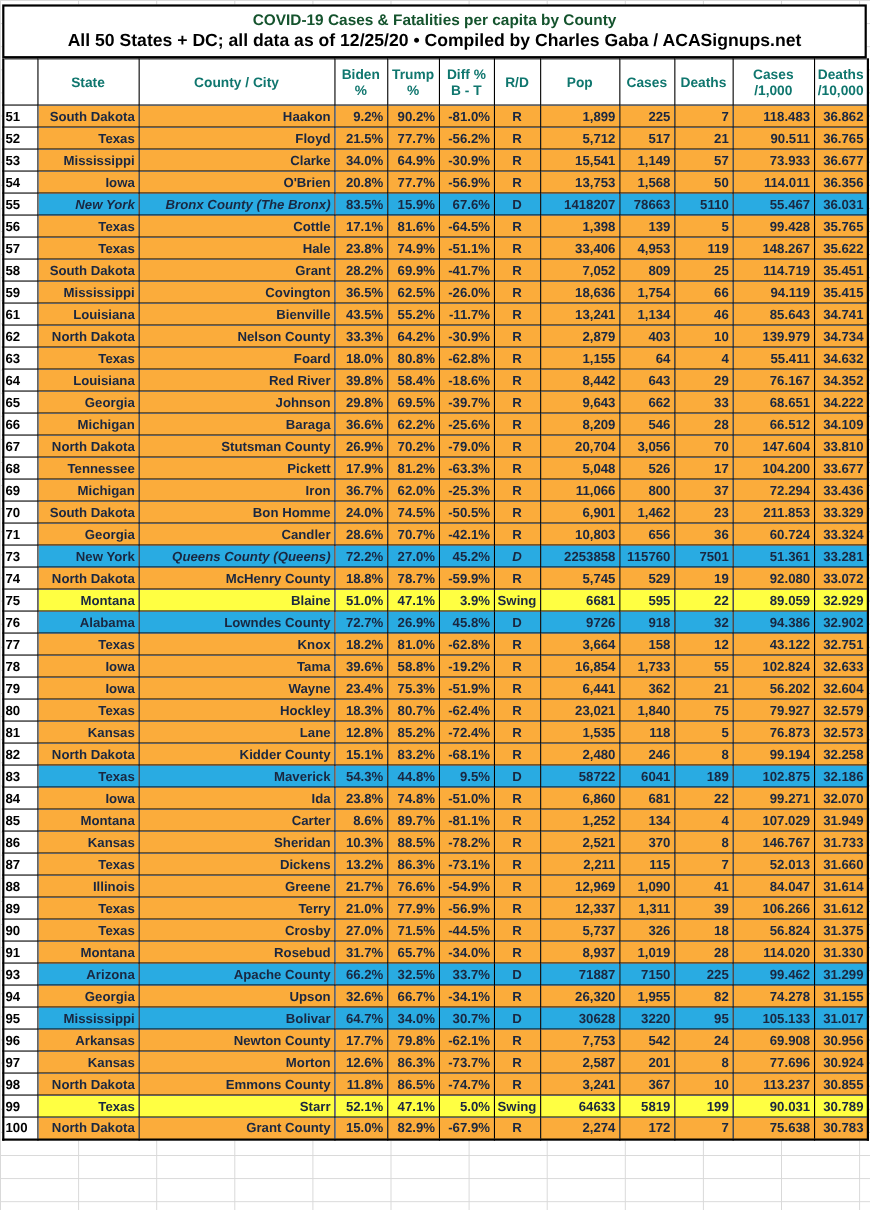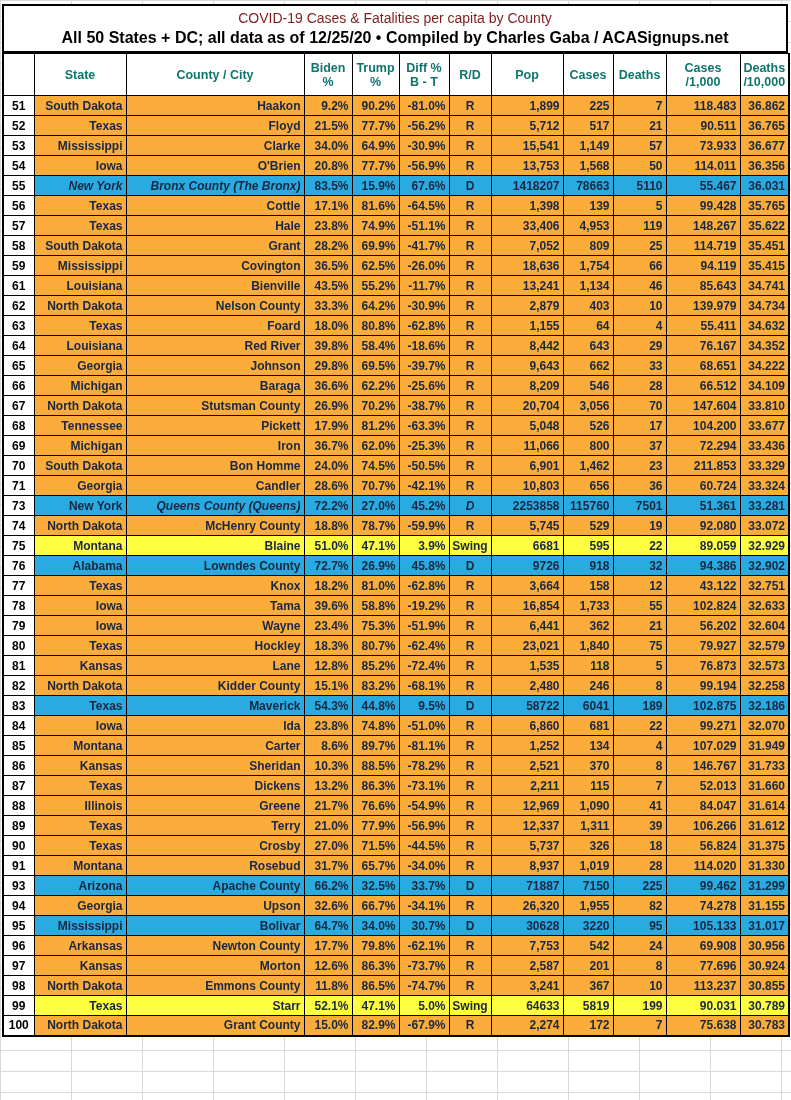--- a/index.html
+++ b/index.html
@@ -2,33 +2,33 @@
 <html style="--orange: #FBAC3B; --blue: #29ABE2; --yellow: #FFFF42; --navy: #1A2740;"><head>
 <meta charset="utf-8">
 <style>
   html,body{margin:0;padding:0;background:#fff;}
   body{width:791px;font-family:"Liberation Sans","DejaVu Sans",sans-serif;}
   .page{width:791px;height:1100px;background:#fff;position:relative;overflow:hidden;
         background-image:linear-gradient(#d9d9d9 1px,transparent 1px),linear-gradient(90deg,#d9d9d9 1px,transparent 1px);
         background-size:71px 21px;}
   .sheet{position:absolute;top:4px;left:2px;width:786px;}
   .title-box{border:2px solid #000;background:#fff;text-align:center;padding:3px 0 4px 0;}
-  .title-box .t1{font-size:14px;font-weight:normal;color:#7f1d1d;line-height:19px;}
+  .title-box .t1{font-size:14px;font-weight:bold;color:#14532d;line-height:19px;}
   .title-box .t2{font-size:16px;font-weight:bold;color:#000;line-height:19px;}
   table{border-collapse:collapse;table-layout:fixed;width:786px;background:#fff;}
   col.c-n{width:31px;} col.c-state{width:92px;} col.c-county{width:178px;}
   col.c-biden{width:48px;} col.c-trump{width:47px;} col.c-diff{width:50px;}
   col.c-rd{width:42px;} col.c-pop{width:72px;} col.c-cases{width:50px;}
   col.c-deaths{width:53px;} col.c-c1k{width:74px;} col.c-d10k{width:49px;}
   th,td{border:1px solid #000;overflow:hidden;white-space:nowrap;}
   thead th{background:#fff;color:#0f766e;font-weight:bold;font-size:12.5px;line-height:14px;
            text-align:center;vertical-align:middle;height:41px;padding:0 1px;}
   tbody tr{height:20px;}
   td{font-size:12px;font-weight:bold;padding:0 3px 0 1px;vertical-align:middle;}
-  td.num{background:#fff;color:#000;text-align:center;padding:0 1px;}
+  td.num{background:#fff;color:#000;text-align:left;padding:0 1px;}
   td.r{text-align:right;}
   td.c{text-align:center;padding:0 1px;}
   tr.row-orange td.d{background:var(--orange);color:var(--navy);}
   tr.row-blue td.d{background:var(--blue);color:var(--navy);}
   tr.row-yellow td.d{background:var(--yellow);color:var(--navy);}
   td.it{font-style:italic;}
   table{border:2px solid #000;border-top:0;}
 </style>
 </head>
 <body>
@@ -280,21 +280,21 @@
             <td class="d r">28</td>
             <td class="d r">66.512</td>
             <td class="d r">34.109</td>
           </tr>
           <tr class="row-orange">
             <td class="num">67</td>
             <td class="d r">North Dakota</td>
             <td class="d r">Stutsman County</td>
             <td class="d r">26.9%</td>
             <td class="d r">70.2%</td>
-            <td class="d r">-38.7%</td>
+            <td class="d r">-79.0%</td>
             <td class="d c">R</td>
             <td class="d r">20,704</td>
             <td class="d r">3,056</td>
             <td class="d r">70</td>
             <td class="d r">147.604</td>
             <td class="d r">33.810</td>
           </tr>
           <tr class="row-orange">
             <td class="num">68</td>
             <td class="d r">Tennessee</td>

